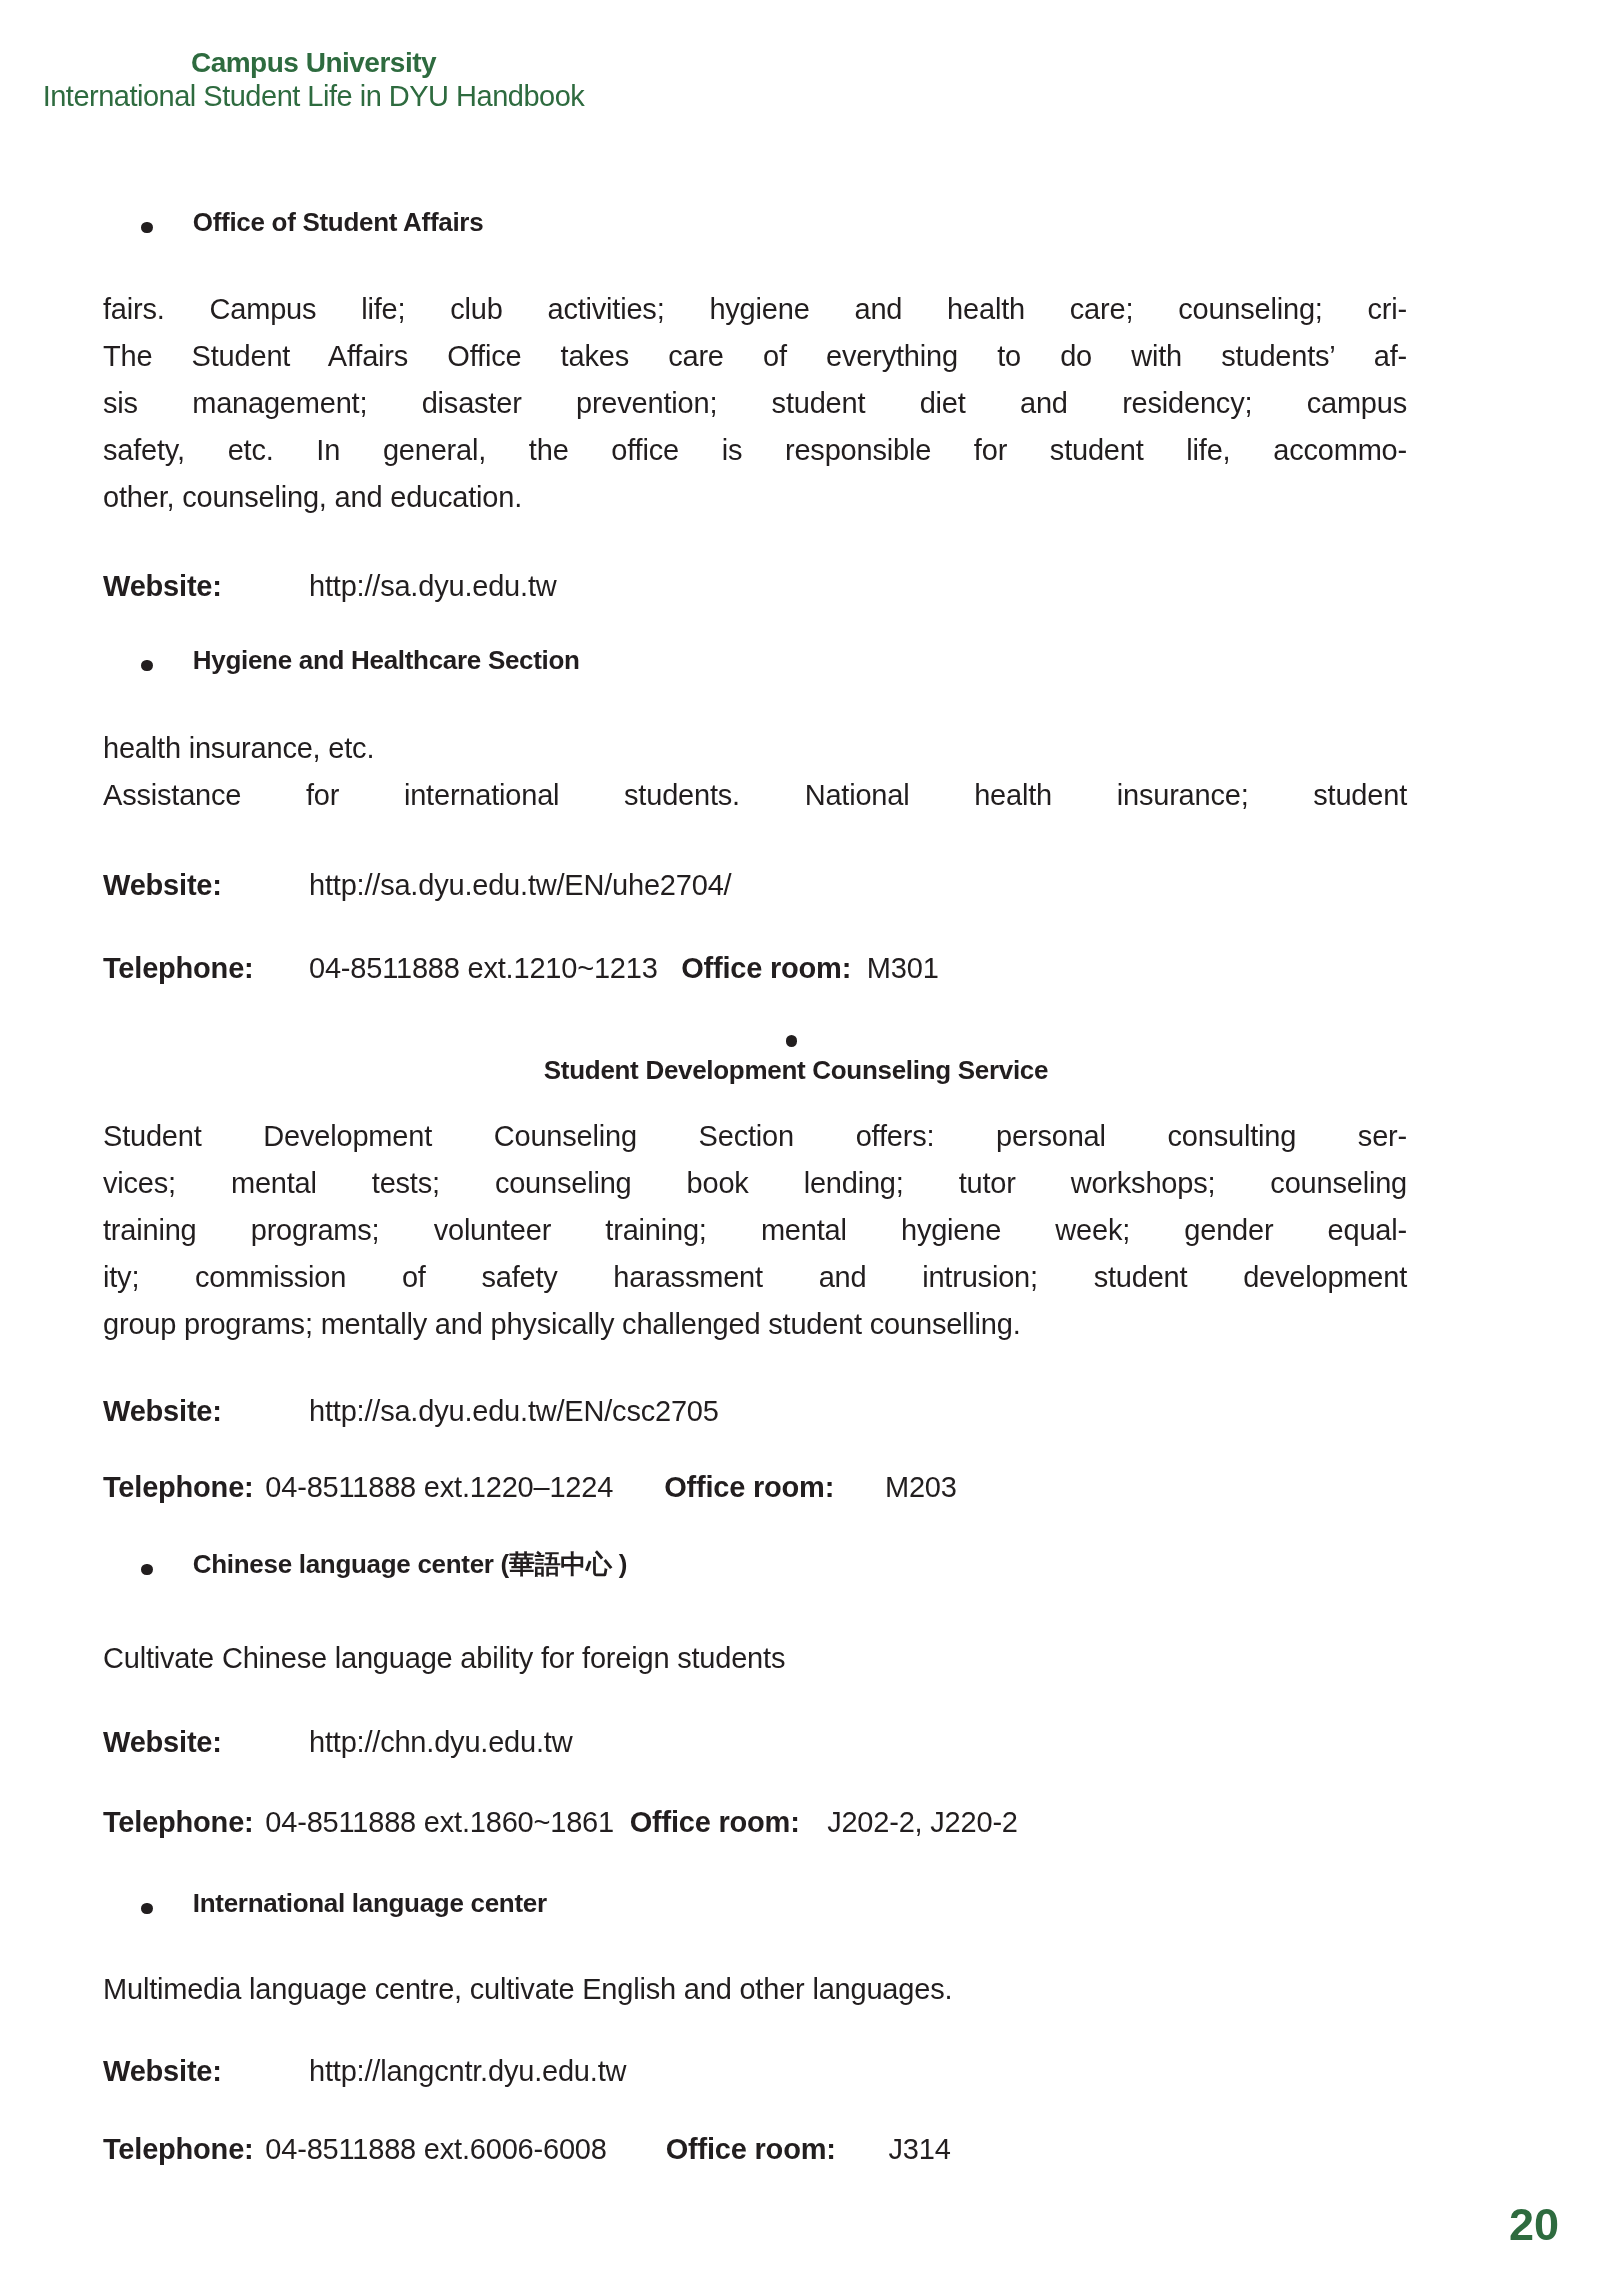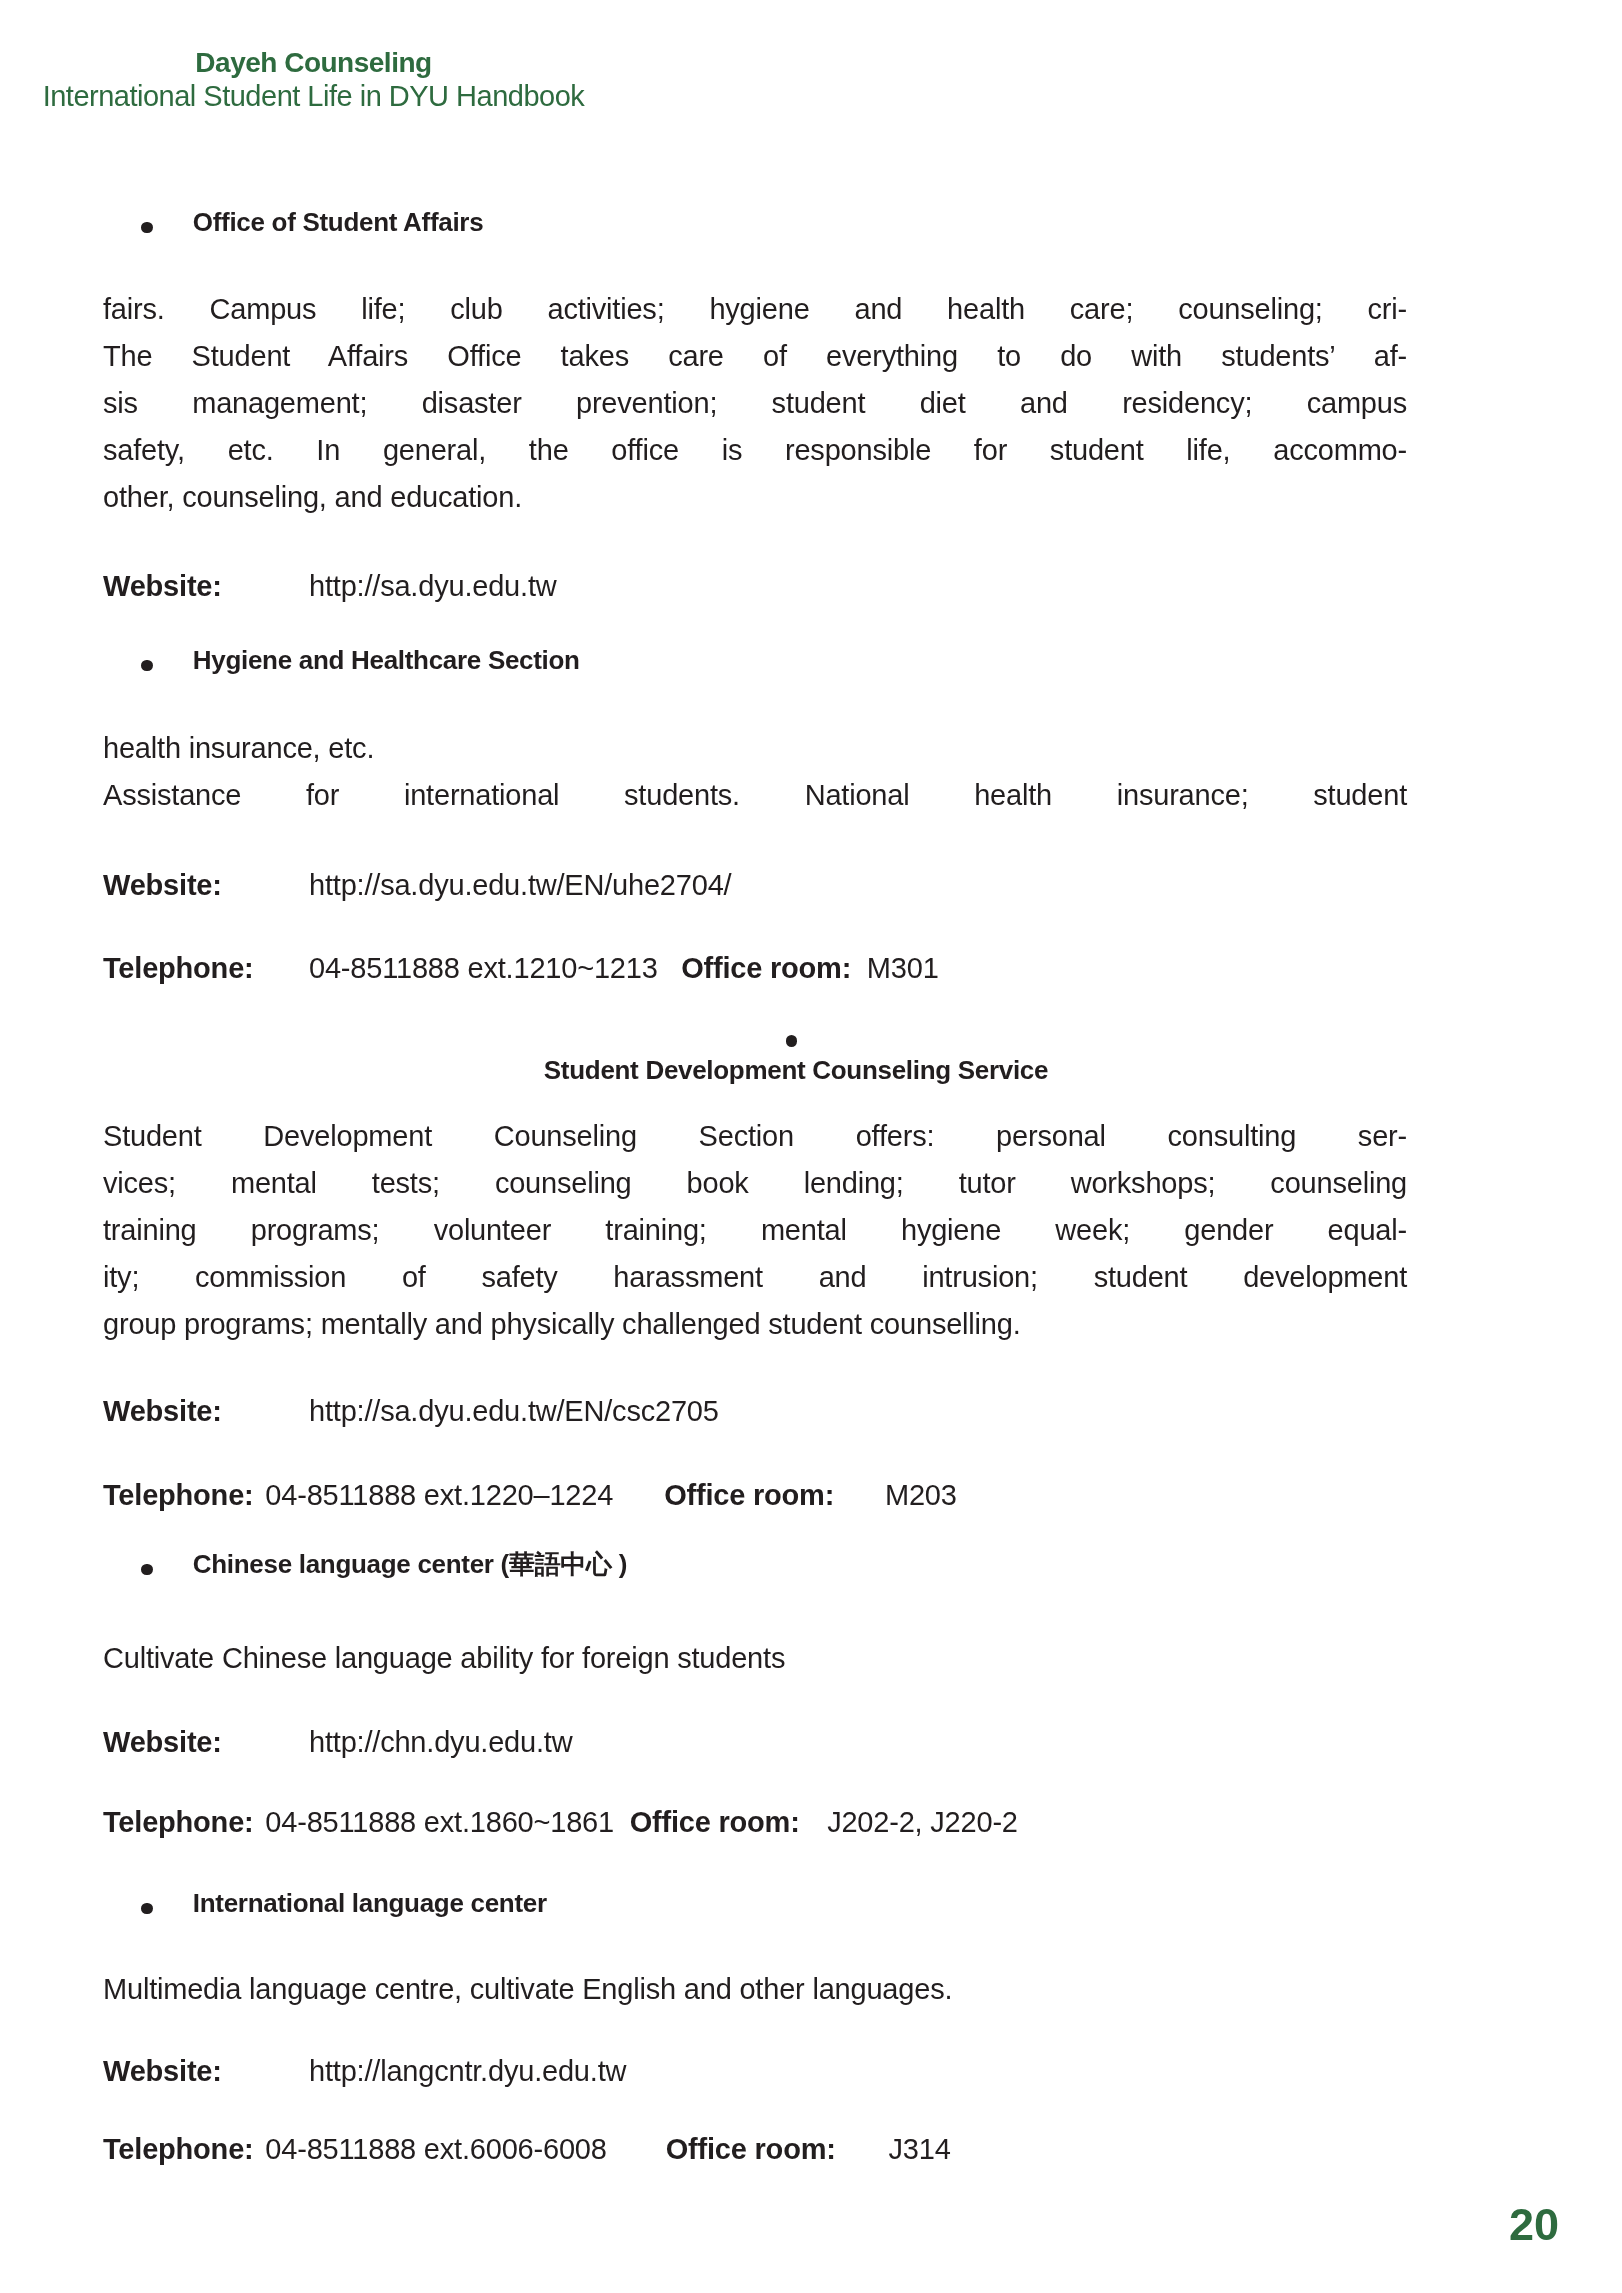--- a/index.html
+++ b/index.html
@@ -42,21 +42,21 @@
     display:flex;align-items:baseline;
     font-size:29px;line-height:39px;letter-spacing:-0.2px;
     white-space:nowrap;
   }
   .lbl{font-weight:bold;}
   .web .lbl, .tel-a > .lbl{width:206px;flex:0 0 auto;}
   .tel-a .lbl2{width:auto;margin-left:23.5px;}
   .tel-a .val2{margin-left:15.7px;}
   .tel-b > .lbl{margin-right:11.8px;}
   .tel-b .lbl2{margin-left:51px;}
-  .tel-b .val2{margin-left:39px;margin-top:8px;}
+  .tel-b .val2{margin-left:39px;}
   .tel-c > .lbl{margin-right:11.8px;}
   .tel-c .lbl2{margin-left:15.7px;}
   .tel-c .val2{margin-left:15.7px;}
   .tel-d > .lbl{margin-right:11.8px;}
   .tel-d .lbl2{margin-left:59px;}
   .tel-d .val2{margin-left:41px;}
 
   
   .pnum{
     position:absolute;top:2199px;right:63px;
@@ -69,21 +69,21 @@
   .b-h3{top:1025px;flex-direction:column;} .b-p3{top:1113px;} .b-w3{top:1392px;} .b-t3{top:1468px;}
   .b-h4{top:1541px;} .b-p4{top:1635px;} .b-w4{top:1723px;} .b-t4{top:1803px;}
   .b-h5{top:1880px;text-align:center;} .b-p5{top:1966px;} .b-w5{top:2052px;} .b-t5{top:2130px;}
 </style>
 </head>
 <body>
 
 <div class="page" style="--green: #2e6b3f; color: rgb(34, 30, 31);">
 
   <header class="hdr">
-    <div class="hdr-uni">Dayeh Counseling</div>
+    <div class="hdr-uni">Campus University</div>
     <div class="hdr-sub">International Student Life in DYU Handbook</div>
   </header>
 
   <div class="heading b-h1">
     <span class="bullet"></span>
     <span>Office of Student Affairs</span>
   </div>
   <div class="para b-p1">
       <div class="pline">fairs. Campus life; club activities; hygiene and health care; counseling; cri-</div>
       <div class="pline">The Student Affairs Office takes care of everything to do with students’ af-</div>

